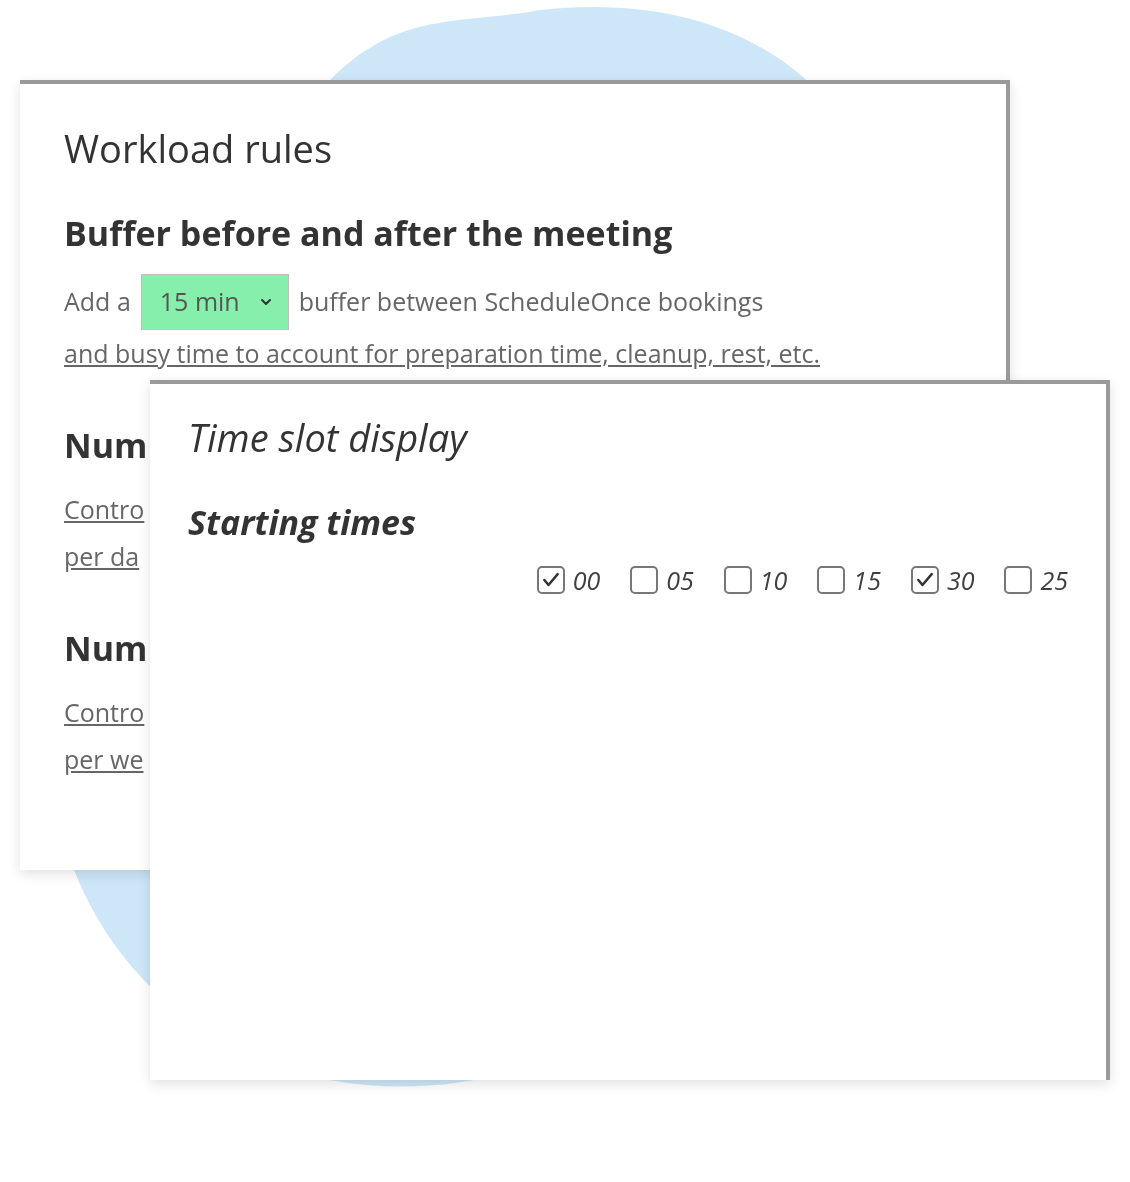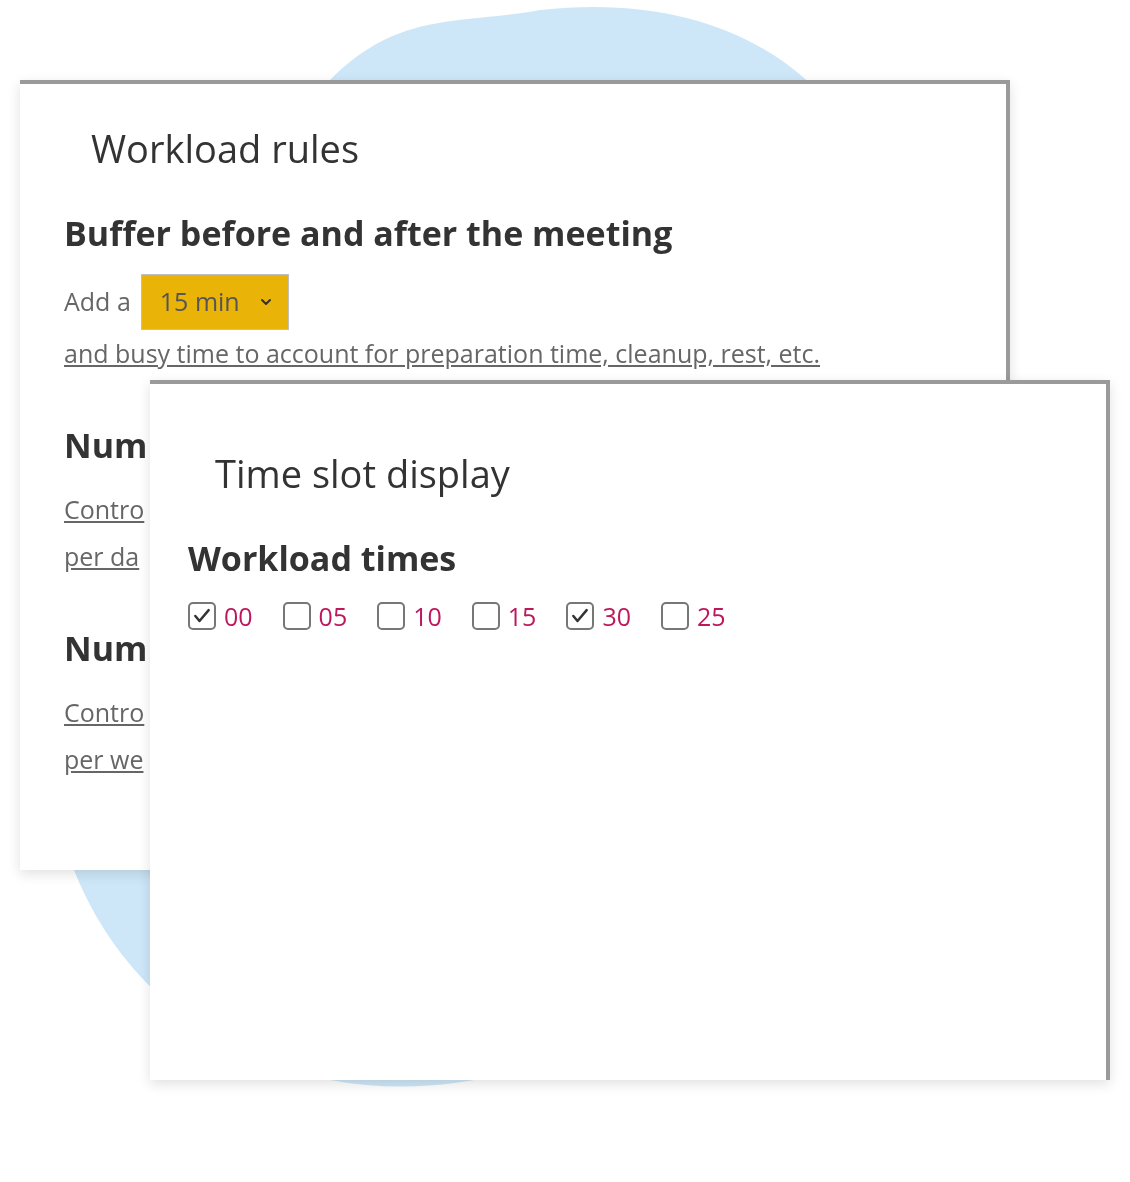--- a/index.html
+++ b/index.html
@@ -27,29 +27,29 @@
     }
     .card-back {
       left: 20px; top: 80px;
       width: 990px; height: 790px;
       padding: 38px 44px;
       z-index: 1;
     }
     .card-front {
       left: 150px; top: 380px;
       width: 960px; height: 700px;
-      padding: 63px 38px;
+      padding: 27px 38px;
       z-index: 2;
+      font-style: italic;
     }
     h1 {
       font-size: 38px;
       font-weight: 400;
       color: #333;
       margin-bottom: 36px;
-      margin-left: 27px;
     }
     h2 {
       font-size: 34px;
       font-weight: 700;
       color: #333;
       margin-bottom: 18px;
     }
     .section { margin-bottom: 44px; }
     .flow {
       font-size: 25px;
@@ -66,40 +66,41 @@
       color: #666;
       line-height: 1.9;
       white-space: nowrap;
       text-decoration: underline;
     }
     .select {
       display: inline-flex;
       align-items: center;
       justify-content: space-between;
       border: 1px solid #bfbfbf;
-      background: #eab308;
+      background: #86efac;
       height: 56px;
       padding: 0 14px 0 18px;
       font-size: 25px;
       color: #555;
       cursor: pointer;
       gap: 18px;
       min-width: 140px;
     }
     .select .caret {
       width: 16px; height: 16px;
       display: inline-flex;
       align-items: center; justify-content: center;
     }
     .select .caret svg { width: 16px; height: 16px; }
     .checks {
       display: flex;
       gap: 30px;
       font-size: 25px;
-      color: #be185d;
+      color: #404040;
+      justify-content: flex-end;
     }
     .check {
       display: inline-flex;
       align-items: center;
       gap: 8px;
       cursor: pointer;
     }
     .box {
       width: 28px; height: 28px;
       border: 2px solid #777;
@@ -129,20 +130,21 @@
     <div class="flow">
       <span>Add a</span>
       <span class="select">
         <span>15 min</span>
         <span class="caret">
           <svg viewBox="0 0 24 24">
               <path d="M6 9l6 6 6-6" fill="none" stroke="#333" stroke-width="3" stroke-linecap="round" stroke-linejoin="round"></path>
             </svg>
         </span>
       </span>
+      <span>buffer between ScheduleOnce bookings</span>
     </div>
     <div class="staticline">and busy time to account for preparation time, cleanup, rest, etc.</div>
   </div>
 
   <div class="section">
     <h2>Num</h2>
     <div class="staticline">Contro</div>
     <div class="staticline">per da</div>
   </div>
 
@@ -151,21 +153,21 @@
     <div class="staticline">Contro</div>
     <div class="staticline">per we</div>
   </div>
 </div>
 
 <div class="card card-front">
   <h1>Time slot display</h1>
 
 
   <div class="section">
-    <h2>Workload times</h2>
+    <h2>Starting times</h2>
     <div class="checks">
       <label class="check" data-checked="true">
         <span class="box">
           <svg viewBox="0 0 24 24">
               <path d="M4 12l5 6L20 5" fill="none" stroke="#333" stroke-width="3" stroke-linecap="round" stroke-linejoin="round"></path>
             </svg>
         </span>
         <span>00</span>
       </label>
       <label class="check" data-checked="false">

